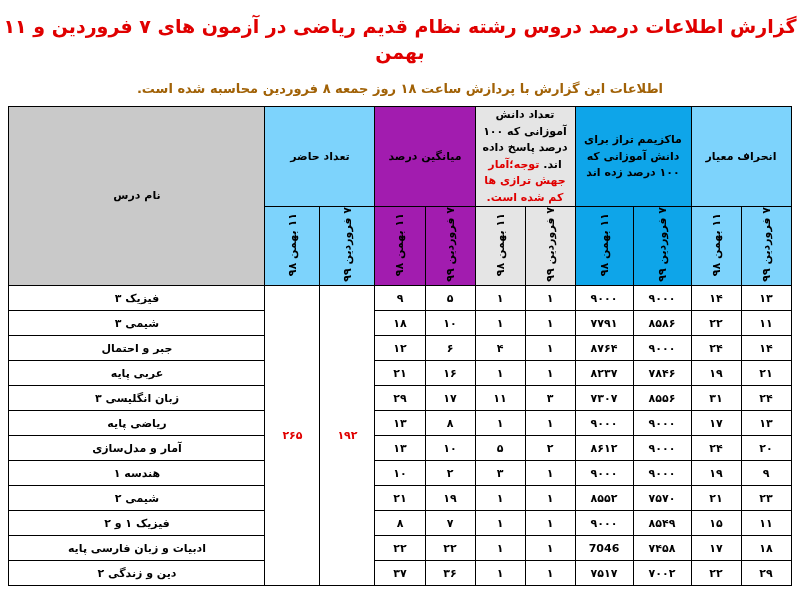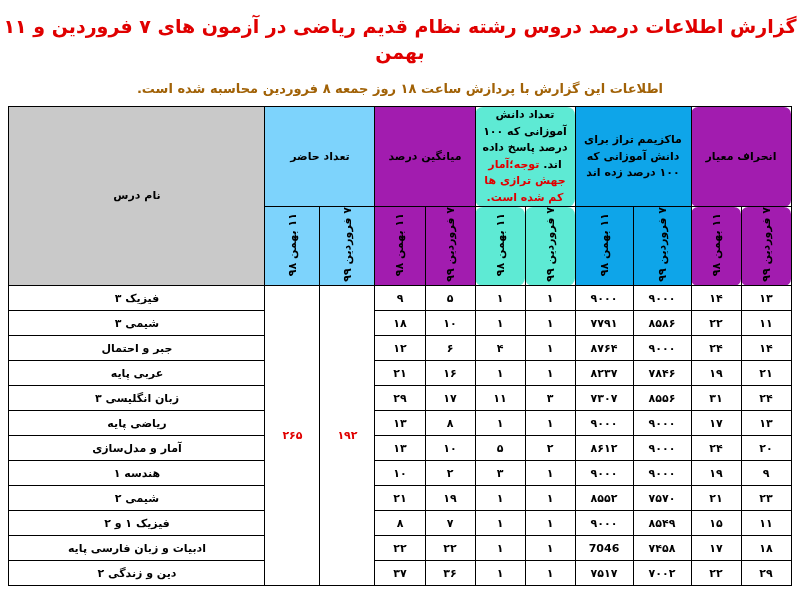--- a/index.html
+++ b/index.html
@@ -63,23 +63,23 @@
     font-size: 11px;
     font-weight: bold;
   }
   .vert {
     writing-mode: vertical-rl;
     transform: rotate(180deg);
     white-space: nowrap;
     display: inline-block;
     line-height: 1;
   }
-  .c-green   { background: #a21caf; border-radius: 7px; }
+  .c-green   { background: #7dd3fc; }
   .c-blue    { background: #0ea5e9; }
-  .c-lblue   { background: #5eead4; border-radius: 8px; }
+  .c-lblue   { background: #e5e5e5; }
   .c-yellow  { background: #a21caf; }
   .c-peach   { background: #7dd3fc; }
   .c-gray    { background: #c9c9c9; }
 
   .note-red { color: #e00000; }
 
   td.subject {
     text-align: right;
     padding-right: 8px;
     font-size: 11.5px;

